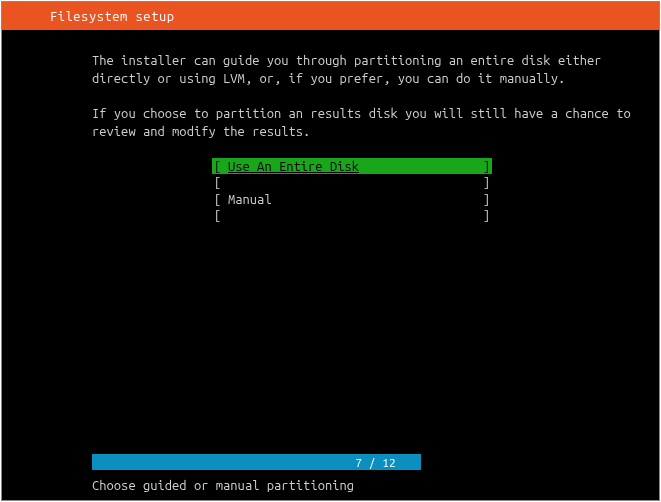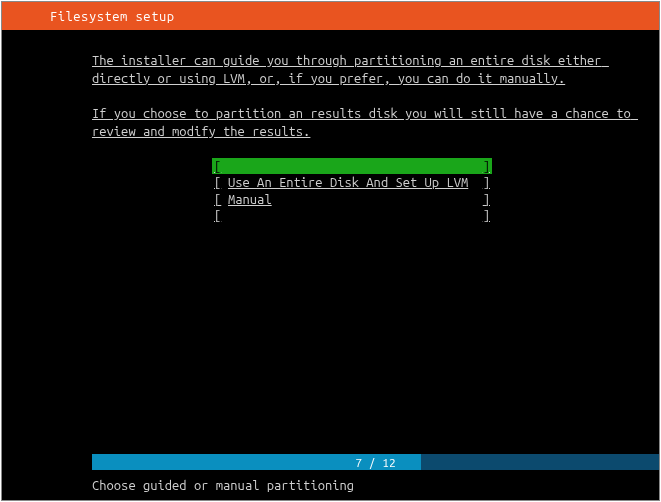--- a/index.html
+++ b/index.html
@@ -30,21 +30,20 @@
     padding-left: 48px;
     font-size: 13px;
     letter-spacing: 0.5px;
   }
   .body {
     flex: 1;
     color: #d0d0d0;
     padding: 22px 28px 0 90px;
     line-height: 1.35;
     position: relative;
-    text-decoration: underline;
   }
   .intro { white-space: pre-wrap; margin-bottom: 18px; }
   .menu {
     margin-left: 120px;
     margin-top: 4px;
   }
   .menu-row {
     display: flex;
     width: 280px;
     color: #d0d0d0;
@@ -82,43 +81,43 @@
   }
   .footer {
     height: 30px;
     color: #d0d0d0;
     padding-left: 90px;
     display: flex;
     align-items: center;
     font-size: 13px;
   }
   .progress-spacer-left { width: 90px; background:#000; height:100%; }
-  .progress-bar-area { flex:1; position:relative; background:#0c4a6e; display:flex; }
+  .progress-bar-area { flex:1; position:relative; background:#000000; display:flex; }
 </style>
 </head>
 <body>
 
 <div class="frame">
 
   <div class="titlebar">
     <span>Filesystem setup</span>
   </div>
 
   <div class="body">
     <div class="intro">The installer can guide you through partitioning an entire disk either directly or using LVM, or, if you prefer, you can do it manually.</div>
     <div class="intro">If you choose to partition an results disk you will still have a chance to review and modify the results.</div>
 
     <div class="menu">
       <div class="menu-row selected">
         <span class="lb">[</span>
+        <span class="label">Use An Entire Disk</span>
         <span class="rb">]</span>
       </div>
       <div class="menu-row">
         <span class="lb">[</span>
-        <span class="label">Use An Entire Disk And Set Up LVM</span>
         <span class="rb">]</span>
       </div>
       <div class="menu-row">
         <span class="lb">[</span>
         <span class="label">Manual</span>
         <span class="rb">]</span>
       </div>
       <div class="menu-row">
         <span class="lb">[</span>
         <span class="rb">]</span>

